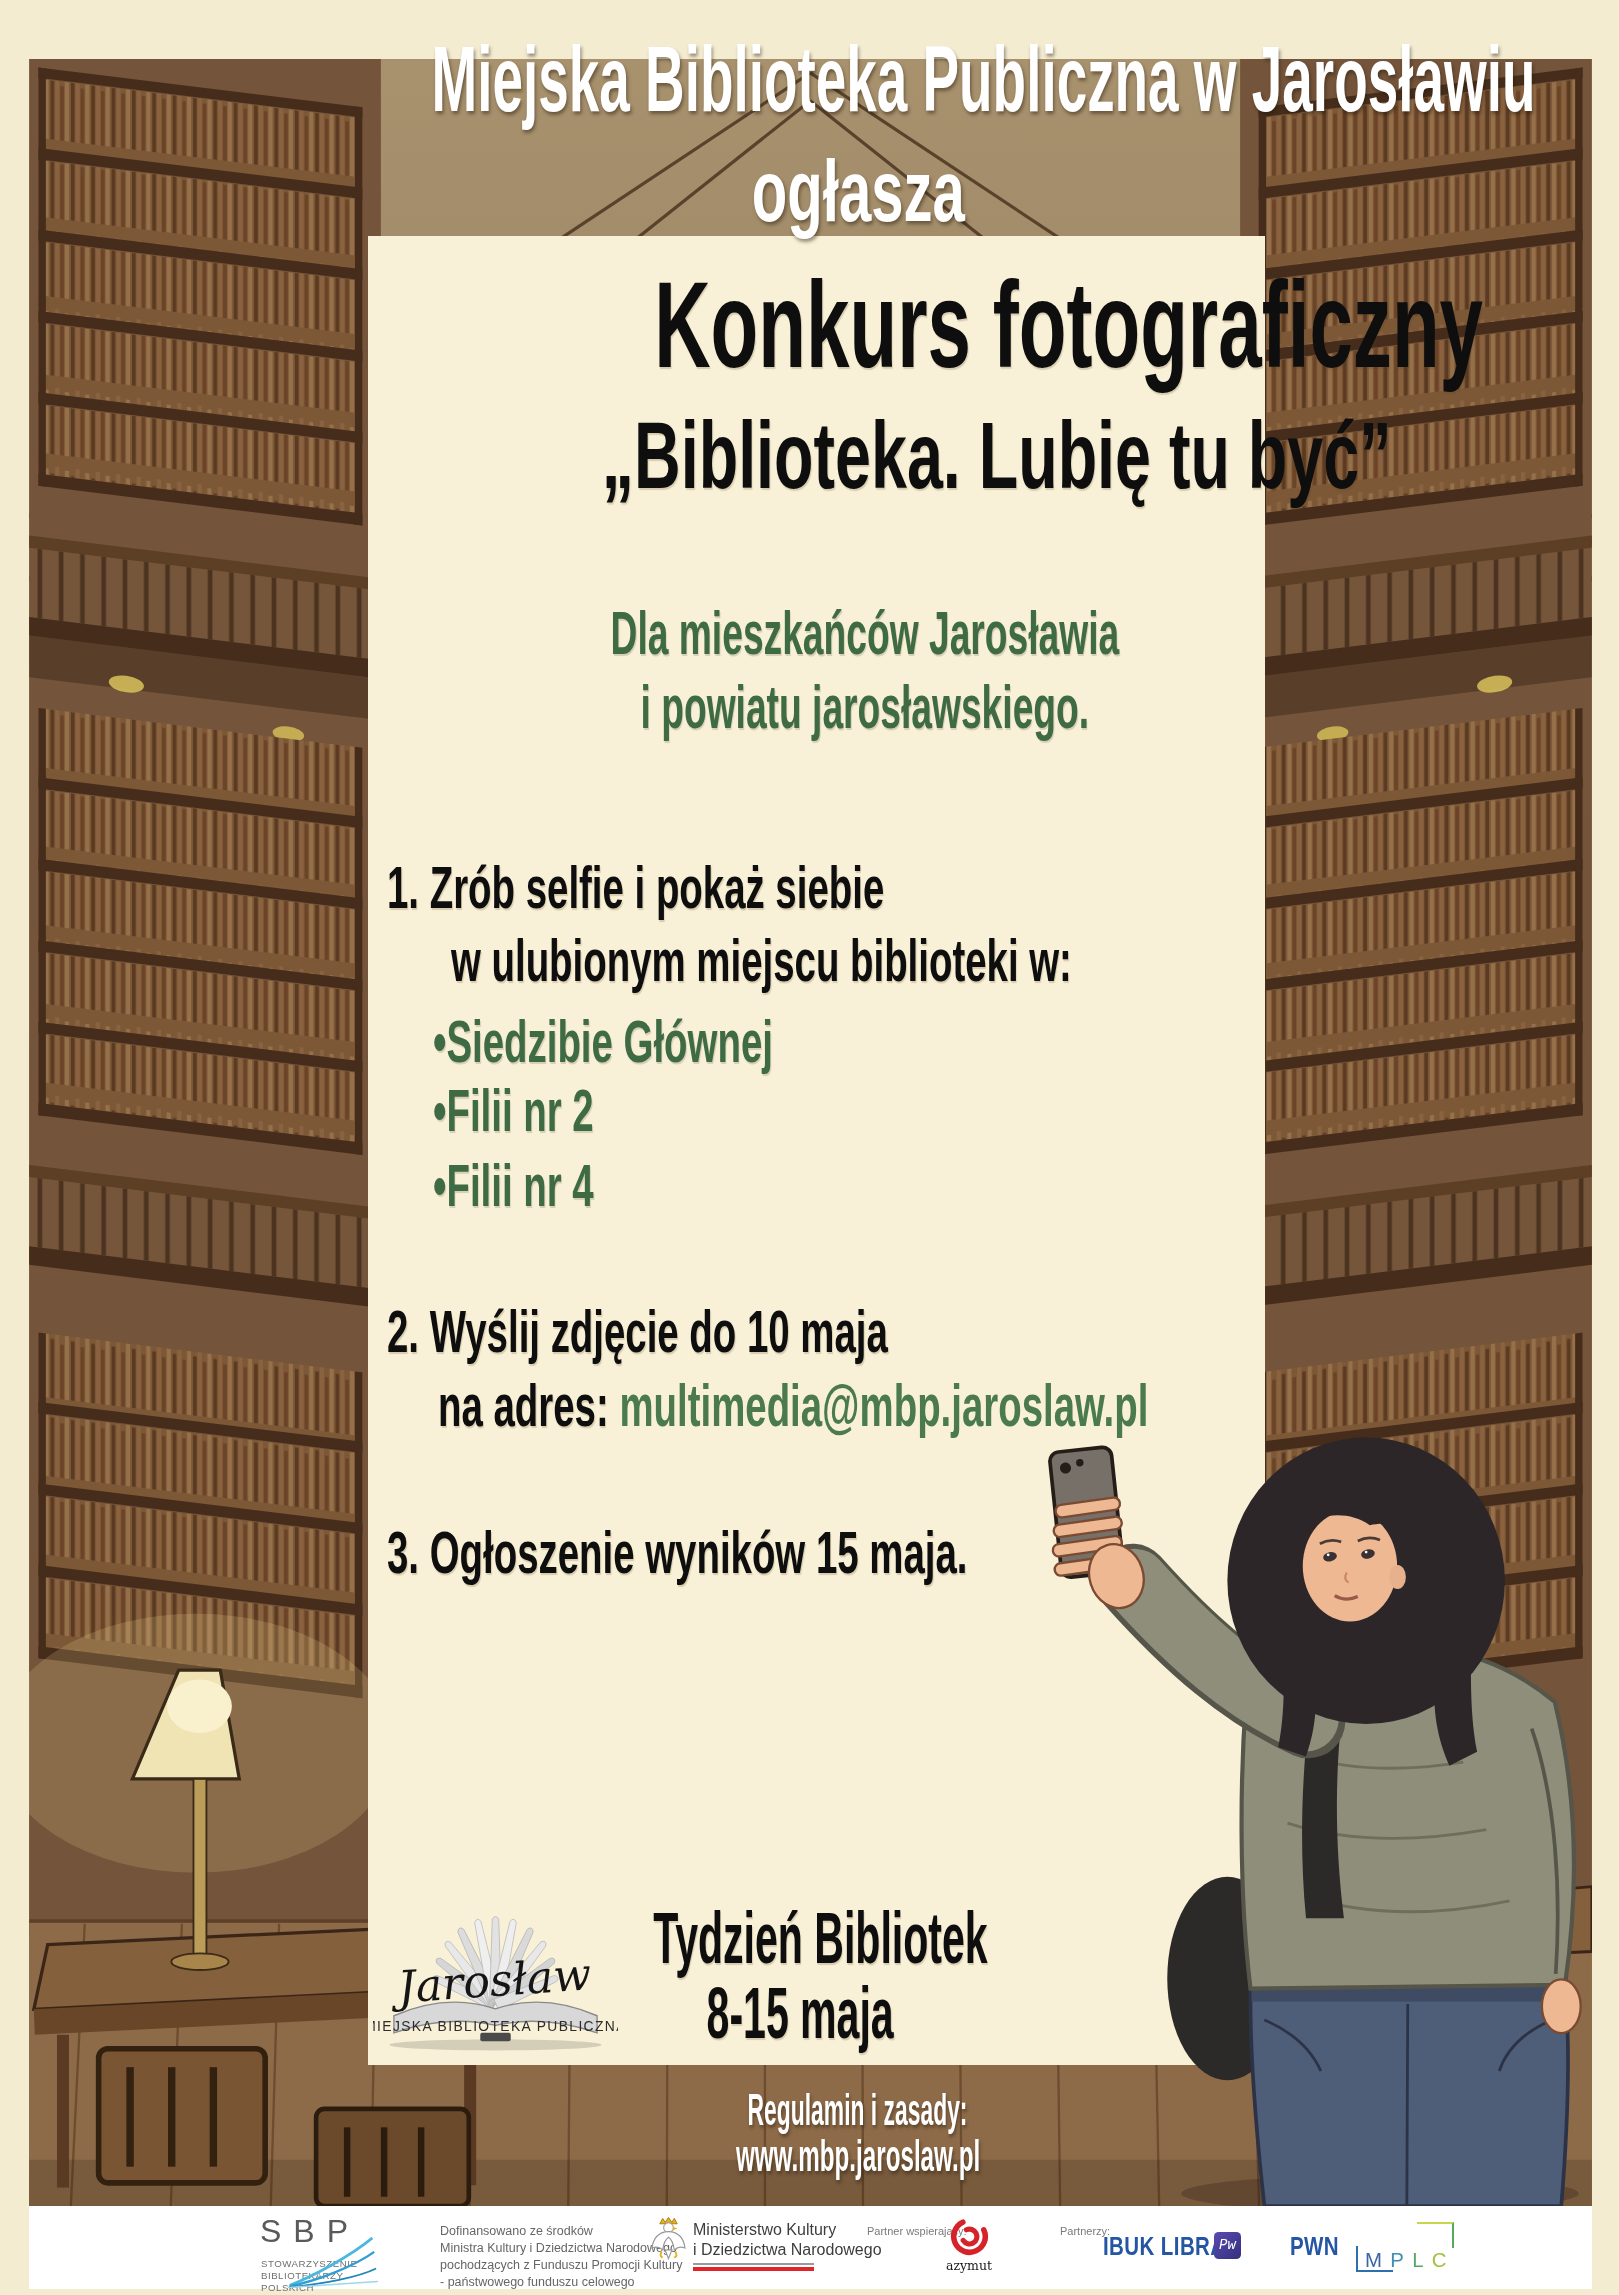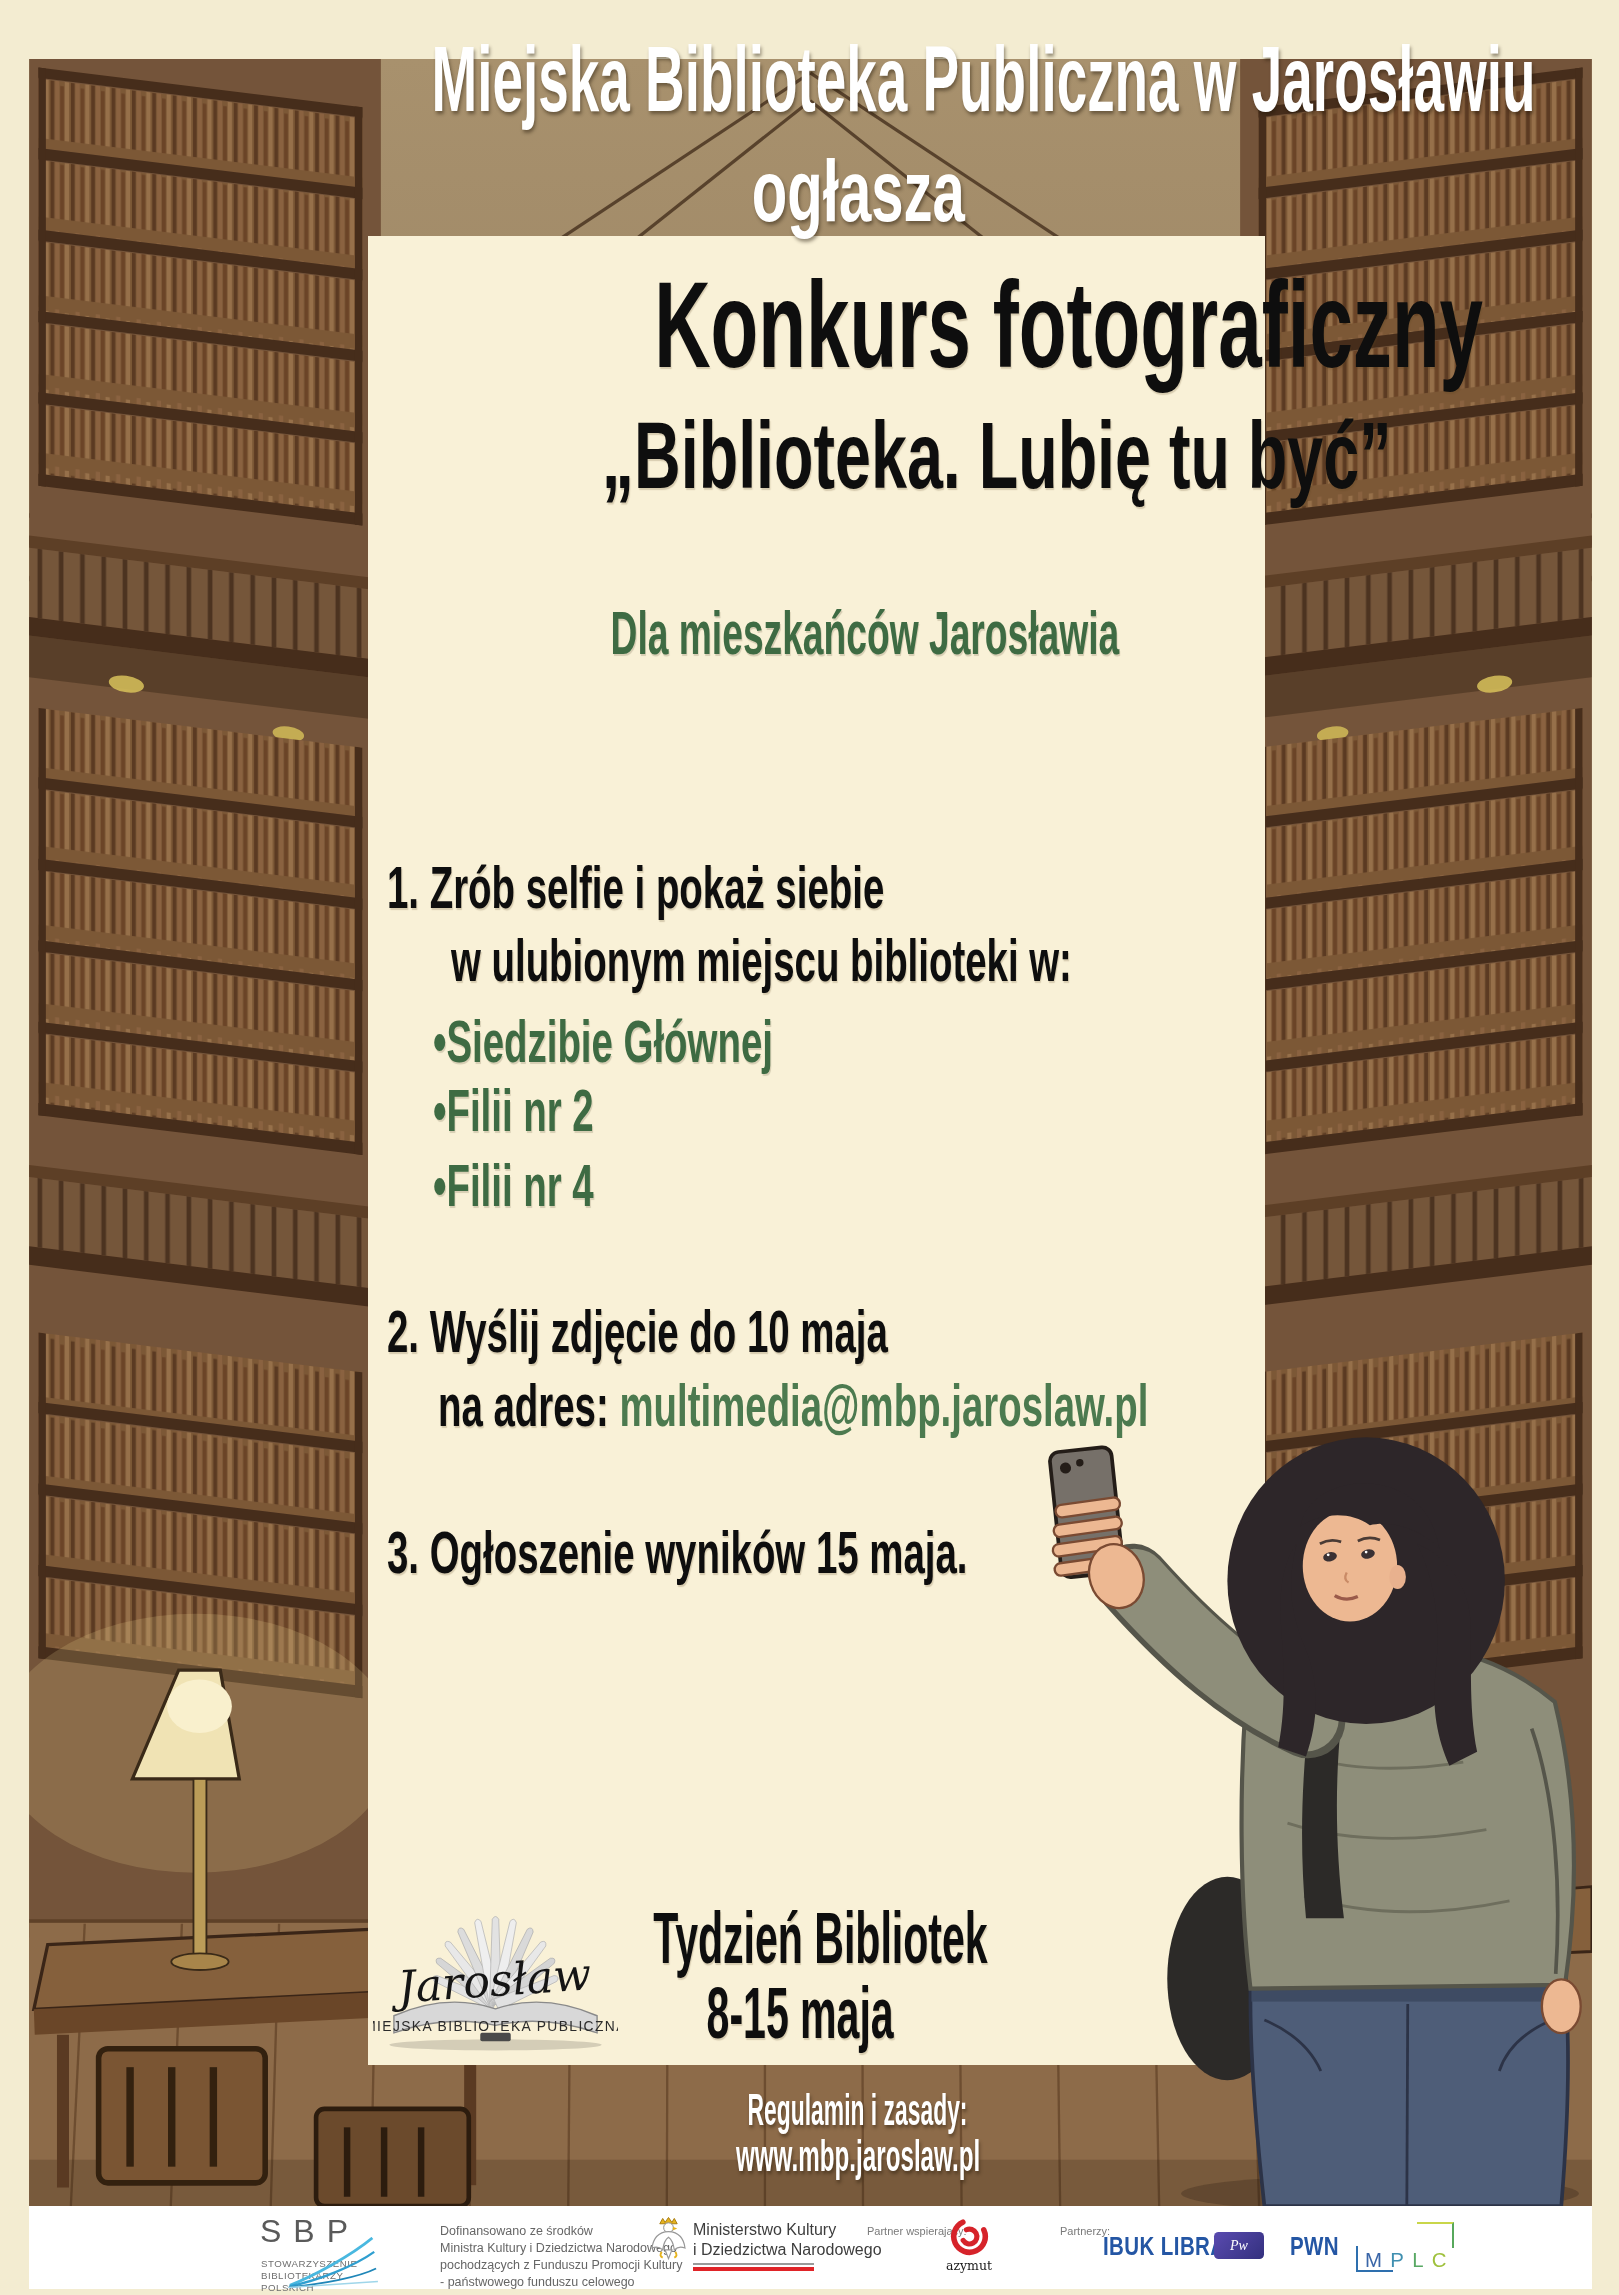--- a/index.html
+++ b/index.html
@@ -21,22 +21,22 @@
   .girl{left:1047px;top:1405px;width:555px;height:801px;z-index:4;overflow:hidden;}
   .rules{z-index:4;}
   
   .footer{left:29px;top:2206px;width:1563px;height:83px;background:#ffffff;z-index:5;}
   .sbp-l{font-size:32px;letter-spacing:12px;color:#5a5a5a;font-weight:400;}
   .sbp-n{font-size:9.7px;line-height:12px;color:#6f6f6f;letter-spacing:0.5px;}
   .fund{font-size:12.5px;line-height:17px;color:#666;}
   .min-t{font-size:16px;line-height:20.4px;color:#3d3d3d;}
   .lbl{font-size:11px;color:#7a7a7a;}
   .ibuk{font-size:25px;font-weight:700;color:#2456a4;letter-spacing:0.5px;}
-  .pwnbox{width:50px;height:27px;border-radius:4.6px;background:linear-gradient(135deg,#5a4bb0,#33307e);
-          color:#fff;text-align:center;line-height:27px;font-family:Liberation Serif, serif;
+  .pwnbox{width:27px;height:27px;border-radius:4.6px;background:linear-gradient(135deg,#5a4bb0,#33307e);
+          color:#fff;text-align:center;line-height:27px;font-family:Liberation Mono, monospace;
           font-style:italic;font-size:14px;}
   .mplc span{font-size:20.4px;letter-spacing:8.3px;font-weight:400;}
   .br{position:absolute;width:35px;height:24px;}
   .br-tr{border-top:2.8px solid #c9d64a;border-right:2.8px solid #57a85c;}
   .br-bl{border-bottom:2.8px solid #2e6fae;border-left:2.8px solid #2e6fae;}
   .rule{position:absolute;}
   svg text{font-family:"Liberation Sans",sans-serif;}
 </style>
 </head>
 <body>
@@ -204,20 +204,23 @@
   <div class="abs panel">
     <div class="abs ctr" style="top:27px;">
       <span class="cnd oc blk bold" style="font-size:123px;transform:scaleX(.635);">Konkurs fotograficzny</span>
     </div>
     <div class="abs ctr" style="top:172px;">
       <span class="cnd oc blk bold" style="font-size:95px;transform:scaleX(.68);">„Biblioteka. Lubię tu być”</span>
     </div>
 
     <div class="abs ctr" style="top:366px;">
       <span class="cnd oc grn bold" style="font-size:62px;transform:scaleX(.60);">Dla mieszkańców Jarosławia</span>
+    </div>
+    <div class="abs ctr" style="top:440px;">
+      <span class="cnd oc grn bold" style="font-size:62px;transform:scaleX(.60);">i powiatu jarosławskiego.</span>
     </div>
 
     <div class="abs" style="left:19.4px;top:622px;">
       <span class="cnd ol blk bold" style="font-size:60px;transform:scaleX(.64);">1. Zrób selfie i pokaż siebie</span>
     </div>
     <div class="abs" style="left:83px;top:695px;">
       <span class="cnd ol blk bold" style="font-size:60px;transform:scaleX(.64);">w ulubionym miejscu biblioteki w:</span>
     </div>
 
     <div class="abs" style="left:65px;top:776px;">

